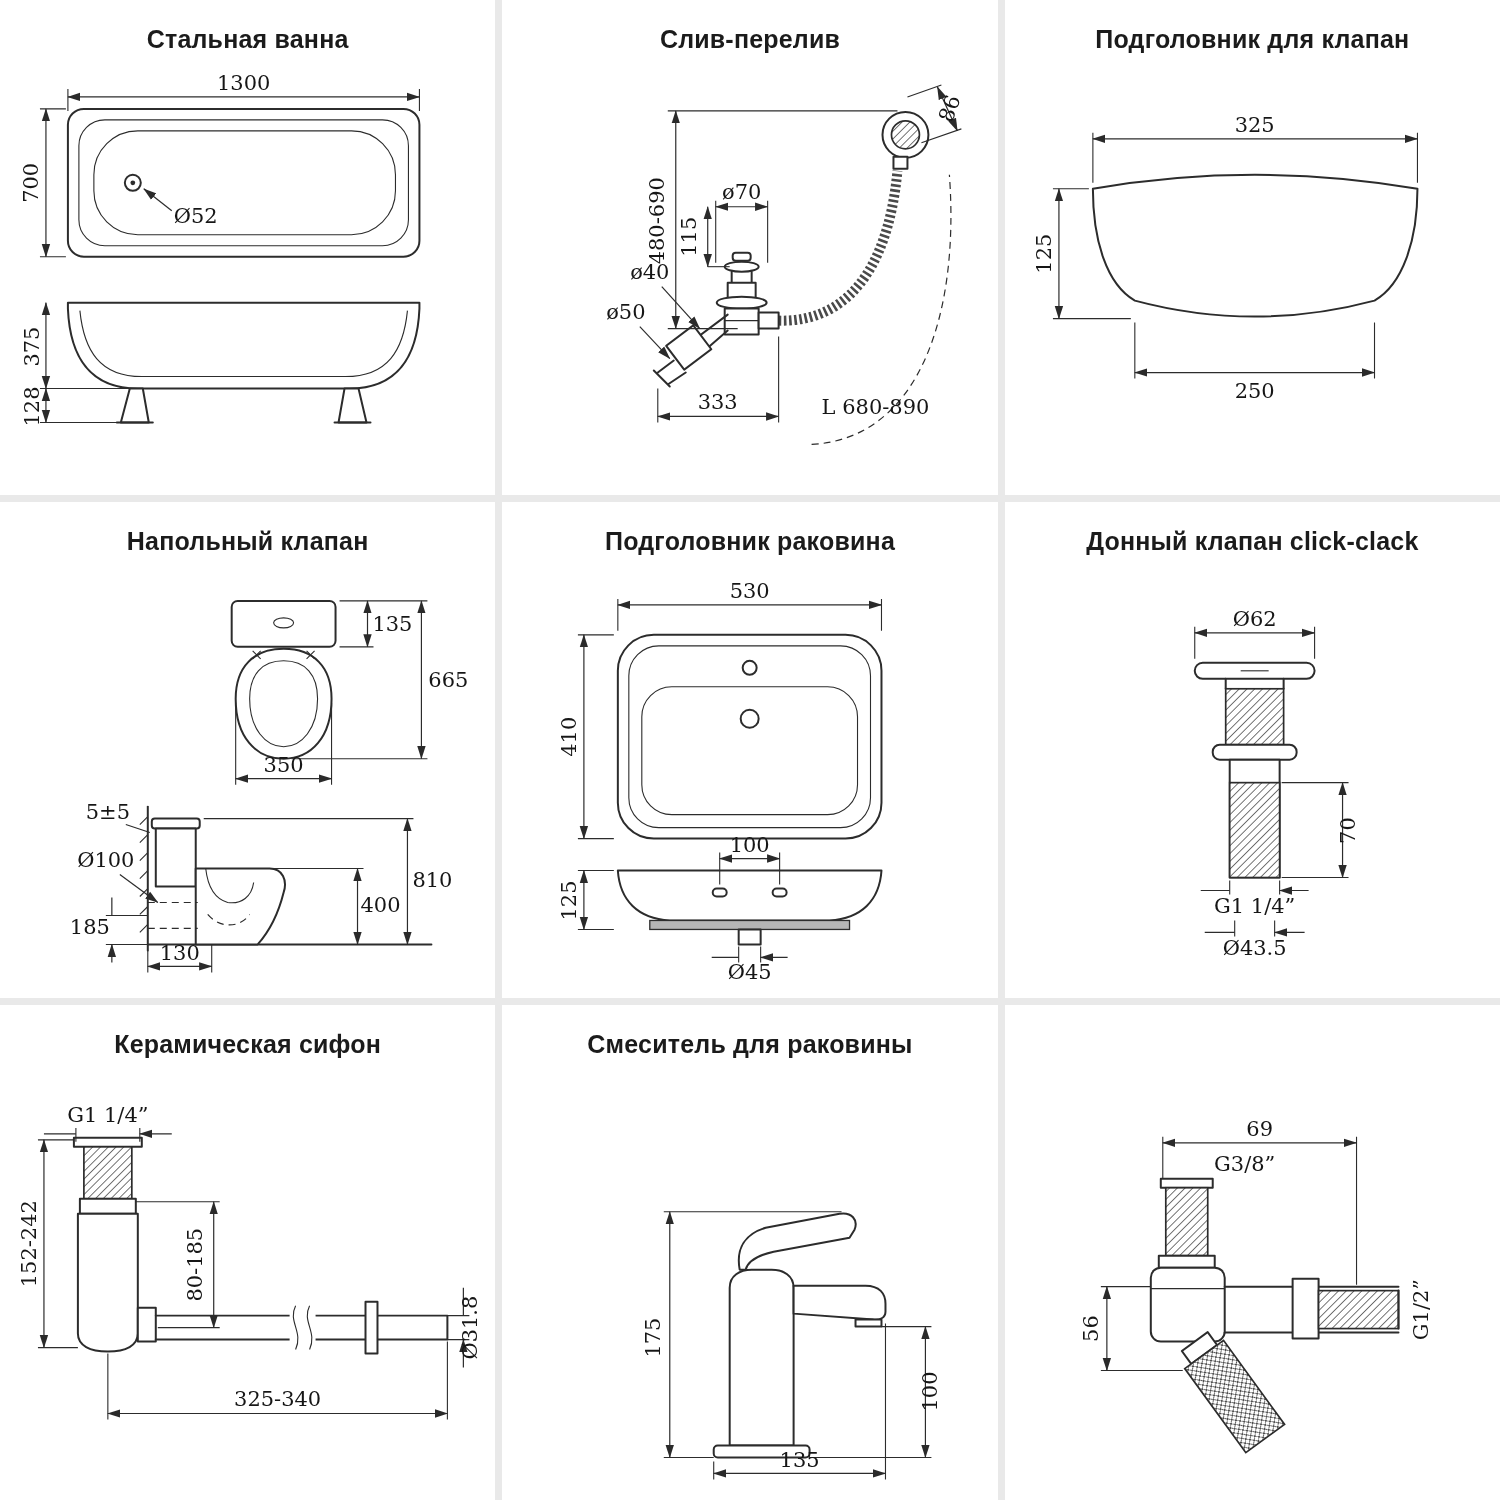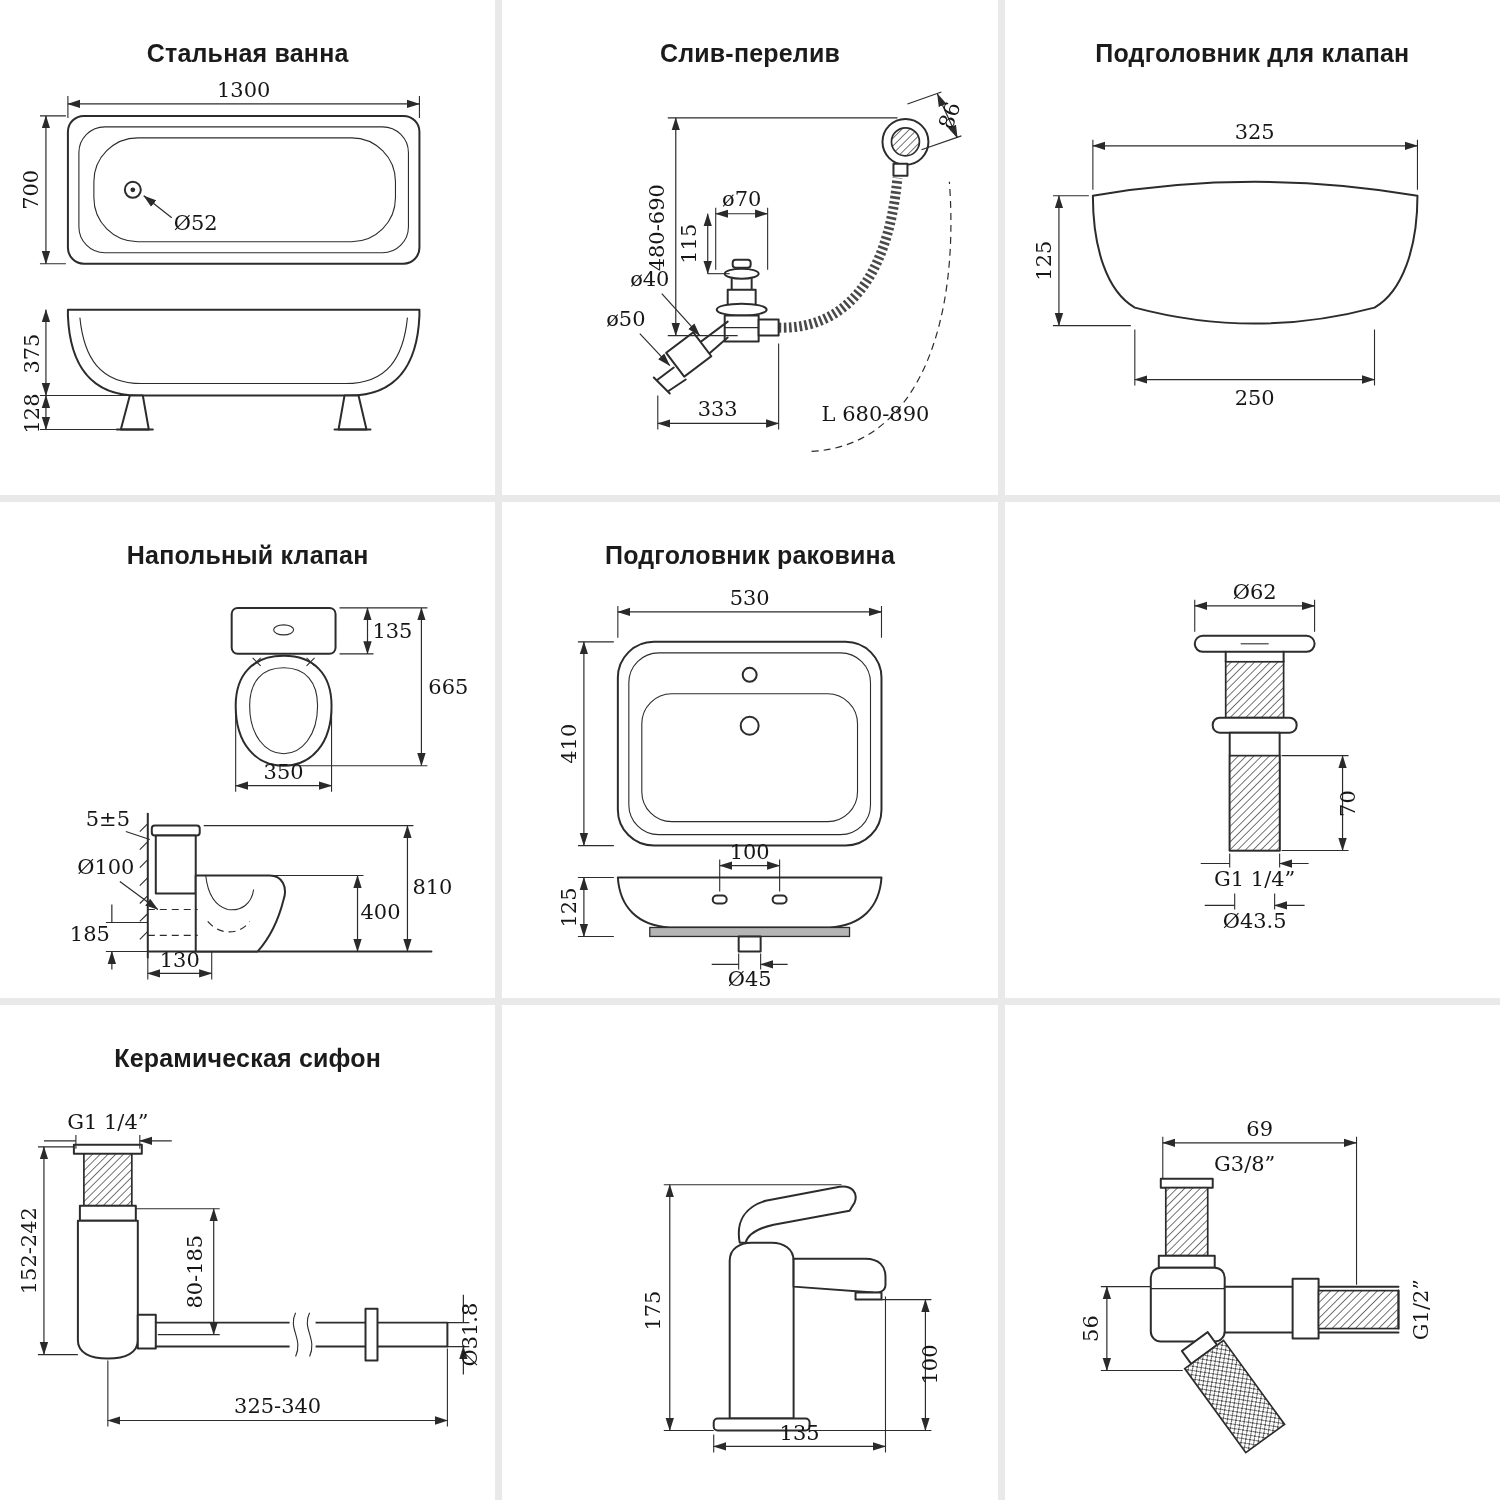--- a/index.html
+++ b/index.html
@@ -1,20 +1,20 @@
 <!DOCTYPE html>
 <html><head>
 <meta charset="utf-8">
 <style>
   *{box-sizing:border-box}
   html,body{margin:0;padding:0}
   body{width:1500px;height:1500px;background:#e9e9e9;font-family:"Liberation Sans",sans-serif}
   .grid{display:grid;width:1500px;height:1500px;grid-template-columns:repeat(3,1fr);grid-template-rows:repeat(3,1fr);gap:7px;background:#e9e9e9}
   .cell{background:#fff;display:flex;flex-direction:column;align-items:center;overflow:hidden}
-  .cell-title{margin-top:39px;font-size:25px;font-weight:bold;color:#1b1b1b;letter-spacing:.2px;text-align:center}
+  .cell-title{margin-top:25px;font-size:25px;font-weight:bold;color:#1b1b1b;letter-spacing:.2px;text-align:center}
   .drawing{width:100%;flex:1 1 auto;margin-top:2px}
   svg text{font-family:"DejaVu Serif","Liberation Serif",serif;font-size:21px;fill:#161616;text-anchor:middle}
   .ln{fill:none;stroke:#2c2c2c;stroke-width:2;stroke-linecap:round;stroke-linejoin:round}
   .lnf{fill:#fff;stroke:#2c2c2c;stroke-width:2;stroke-linejoin:round}
   .thin{fill:none;stroke:#2c2c2c;stroke-width:1.1}
   .dim{fill:none;stroke:#2c2c2c;stroke-width:1.2;marker-start:url(#arr);marker-end:url(#arr)}
   .de{fill:none;stroke:#2c2c2c;stroke-width:1.2;marker-end:url(#arr)}
   .dash{fill:none;stroke:#2c2c2c;stroke-width:1.2;stroke-dasharray:7 5}
   .hatchf{fill:url(#hatch);stroke:#2c2c2c;stroke-width:1.7}
   .knurlf{fill:url(#knurl);stroke:#2c2c2c;stroke-width:1.7}
@@ -229,20 +229,21 @@
         <path d="M82,298 L82,357" class="dim"></path>
         <text x="74" y="328" transform="rotate(-90 74 328)">125</text>
         <path d="M237,374 L237,390 M259,374 L259,390" class="thin"></path>
         <path d="M210,385 L237,385 M286,385 L259,385" class="de"></path>
         <text x="248" y="407">Ø45</text>
       </g>
     </svg>
   </div>
 
   <div class="cell">
+    <div class="cell-title">Донный клапан click-clack</div>
     <svg class="drawing" viewBox="0 0 496 410">
       <g>
         <rect x="190" y="90" width="120" height="16" rx="8" class="lnf"></rect>
         <path d="M236,98 L264,98" class="thin"></path>
         <path d="M221,106 L221,116 M279,106 L279,116" class="ln"></path>
         <rect x="221" y="116" width="58" height="56" class="hatchf"></rect>
         <rect x="208" y="172" width="84" height="15" rx="7" class="lnf"></rect>
         <rect x="225" y="187" width="50" height="118" class="lnf"></rect>
         <rect x="225" y="210" width="50" height="95" class="hatchf"></rect>
       </g>
@@ -291,20 +292,21 @@
         <path d="M108,338 L448,338" class="dim"></path>
         <text x="278" y="331">325-340</text>
         <path d="M448,240 L470,240 M448,264 L470,264" class="thin"></path>
         <path d="M464,212 L464,240 M464,292 L464,264" class="de"></path>
         <text x="478" y="252" transform="rotate(-90 478 252)">Ø31.8</text>
       </g>
     </svg>
   </div>
 
   <div class="cell">
+    <div class="cell-title">Смеситель для раковины</div>
     <svg class="drawing" viewBox="0 0 496 410">
       <g>
         <path d="M228,370 L228,212 C228,200 238,194 250,194 L270,194 C282,194 292,200 292,212 L292,370 Z" class="lnf"></path>
         <path d="M292,210 L364,210 C378,210 384,218 384,228 L384,236 C384,242 378,245 372,244 L292,238 Z" class="lnf"></path>
         <rect x="354" y="244" width="26" height="7" class="lnf"></rect>
         <path d="M238,194 C234,172 244,158 264,152 L338,138 C350,136 357,144 353,154 L348,162 L272,176 C254,180 246,186 244,194 Z" class="lnf"></path>
         <rect x="212" y="370" width="96" height="12" rx="4" class="lnf"></rect>
       </g>
       <g>
         <path d="M340,136 L162,136 M212,382 L162,382" class="thin"></path>

